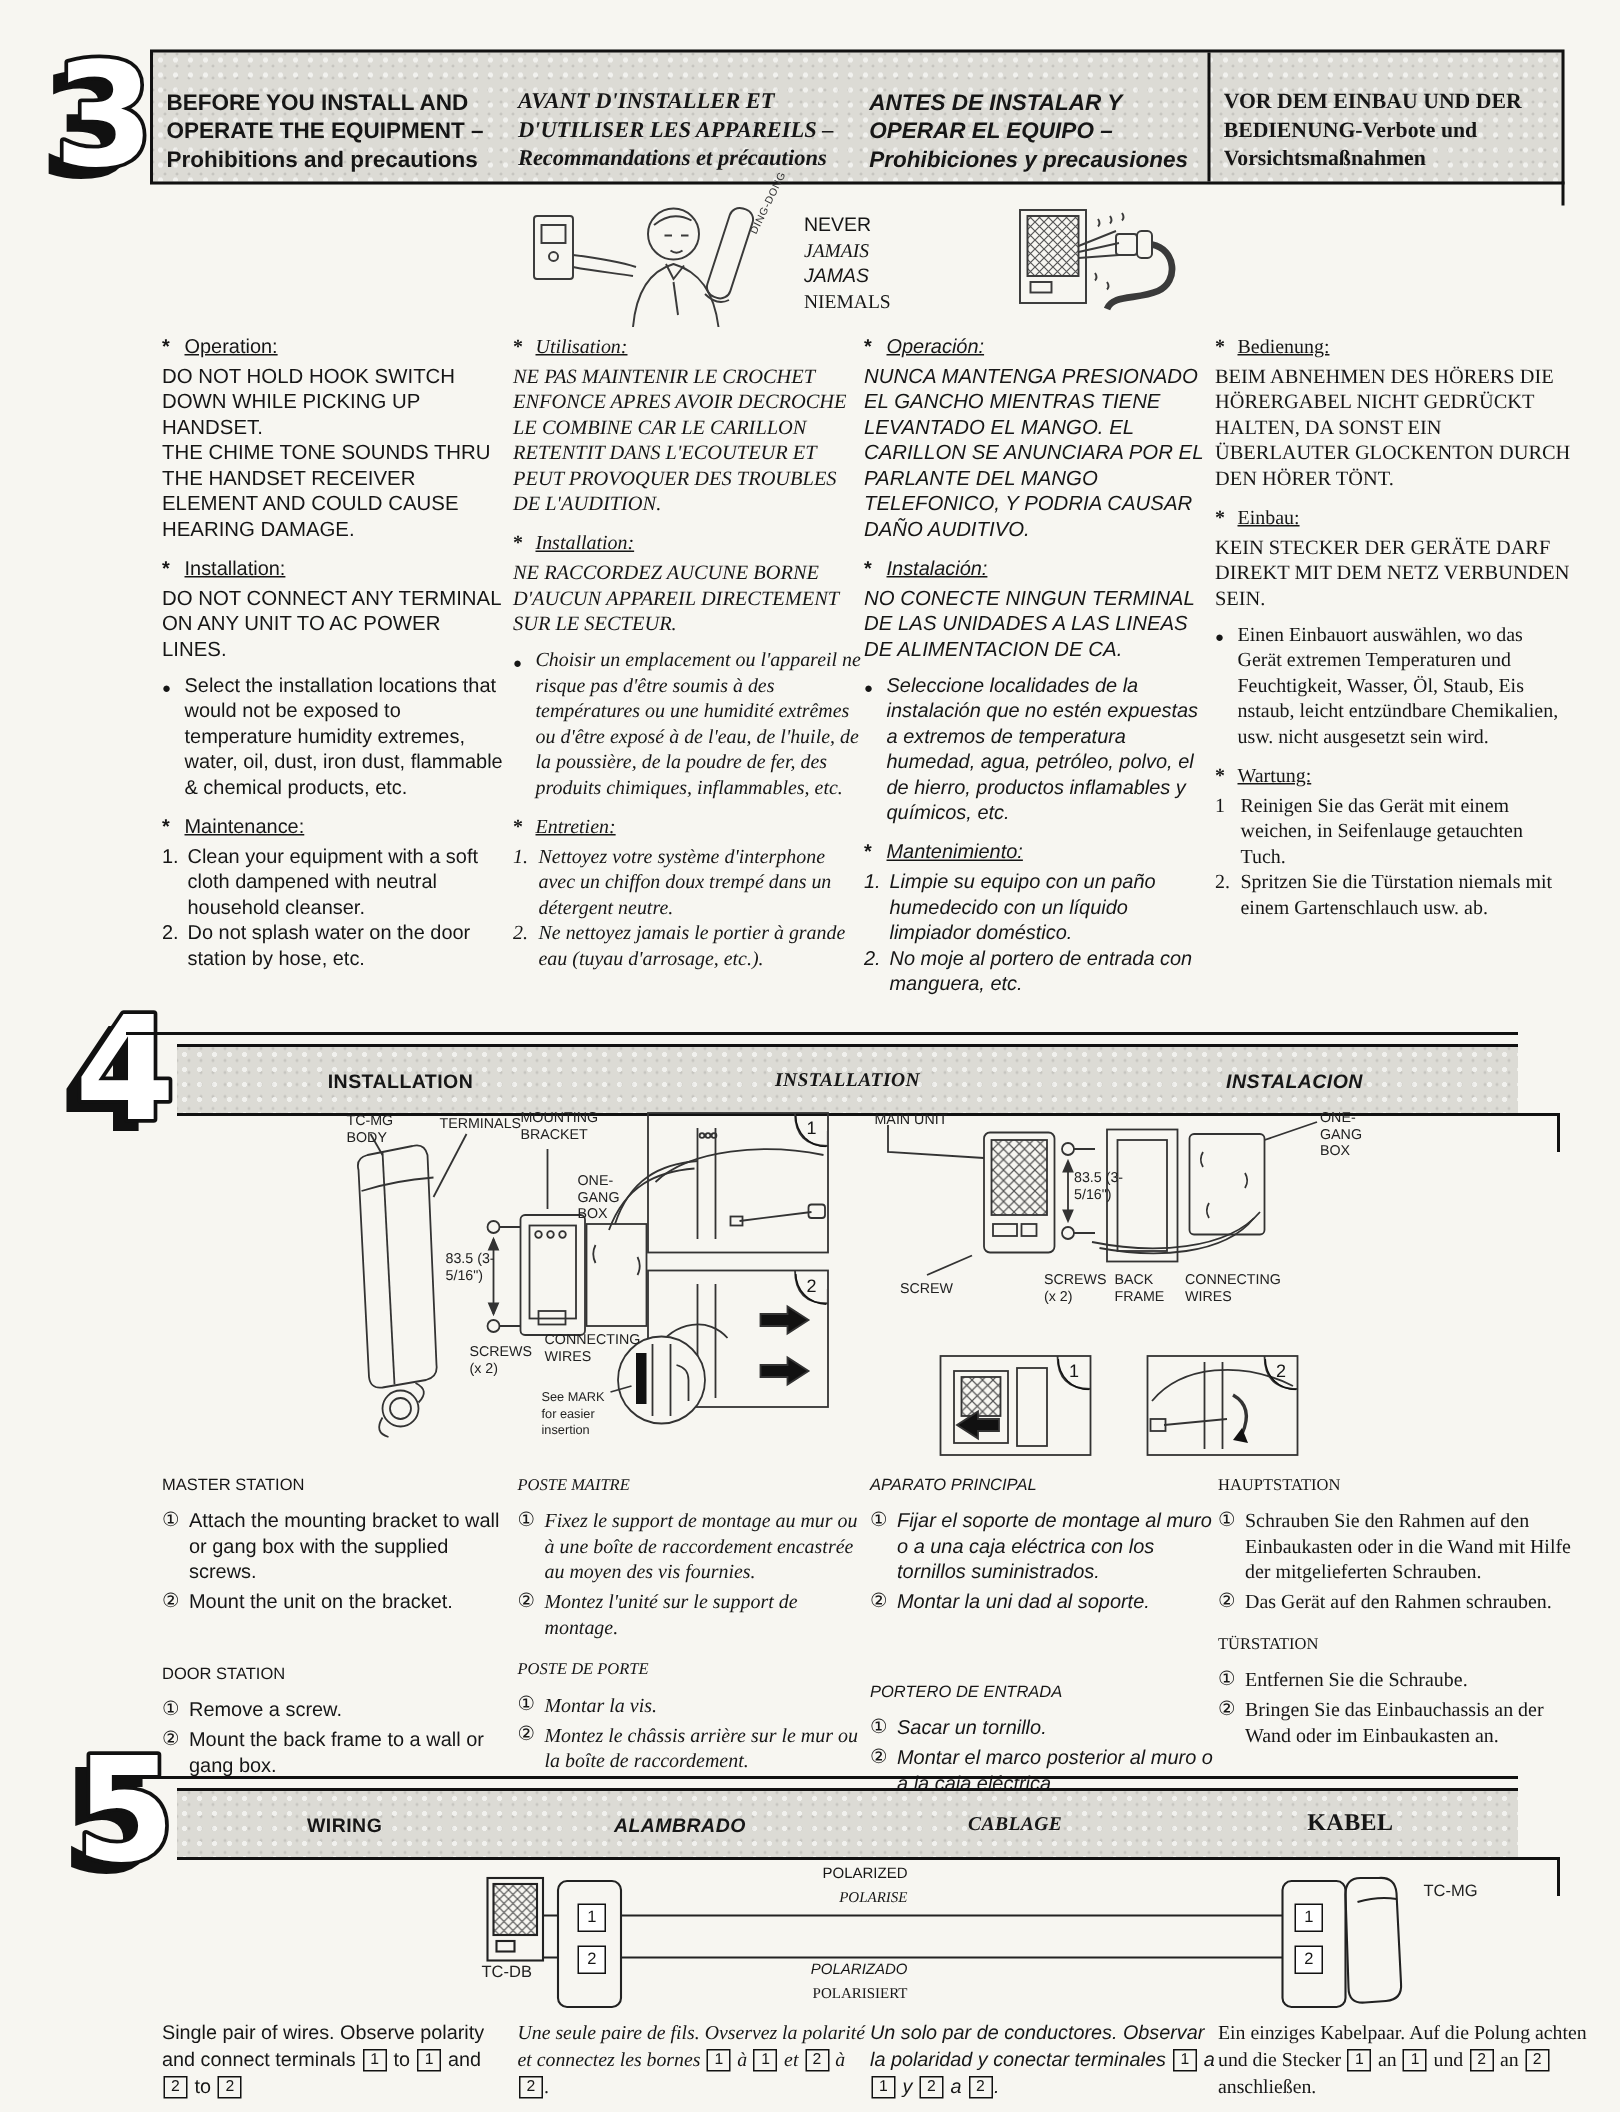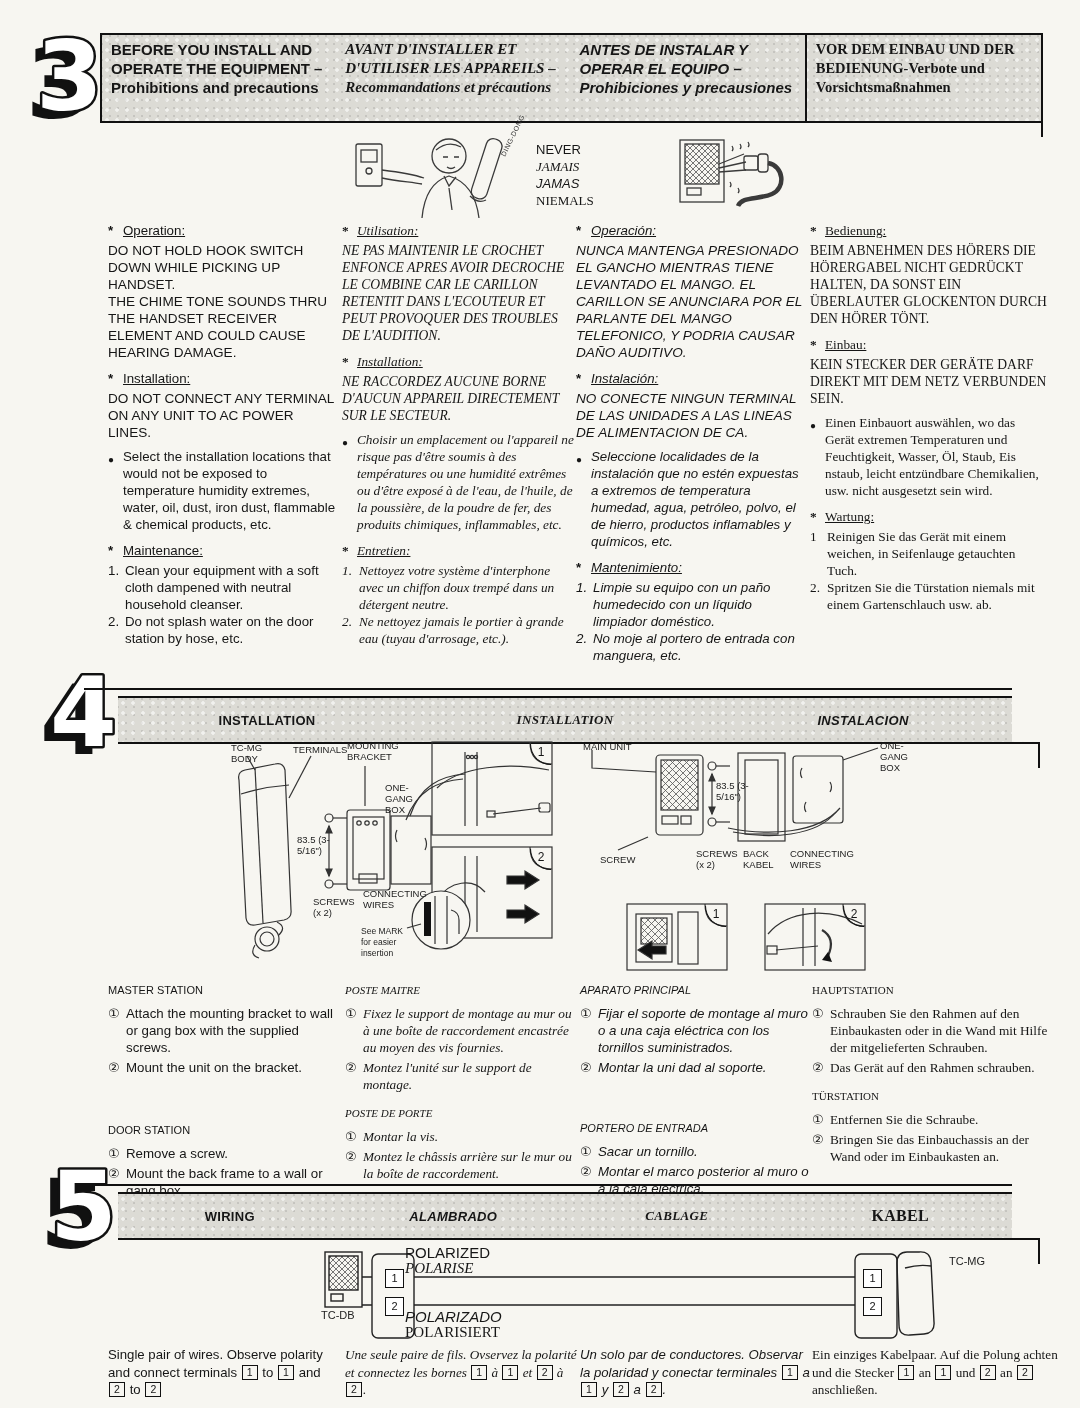--- a/index.html
+++ b/index.html
@@ -4,21 +4,21 @@
 <style>
   html,body{margin:0;padding:0;background:#e8e8e4}
   .page{position:relative;width:1080px;height:1408px;background:#f7f6f1;overflow:hidden;
         font-family:"Liberation Sans",sans-serif;color:#161616}
   .tex{background-color:#dcdbd5;
        background-image:radial-gradient(rgba(255,255,255,.6) 22%, rgba(255,255,255,0) 24%),
                         radial-gradient(rgba(40,40,40,.12) 16%, rgba(0,0,0,0) 20%);
        background-size:10px 10px,8px 8px;background-position:0 0,4px 5px;}
   .hdrbox{position:absolute;left:100px;top:33px;width:943px;height:90px;border:2px solid #111;
           box-sizing:border-box;display:flex}
-  .hc{flex:1;padding:5px 9px;box-sizing:border-box}
+  .hc{flex:1;padding:24px 9px;box-sizing:border-box}
   .h-en{font-weight:bold;font-size:15px;line-height:19px}
   .h-fr{font-family:"Liberation Serif",serif;font-style:italic;font-weight:bold;font-size:15px;line-height:19px}
   .h-es{font-style:italic;font-weight:bold;font-size:15px;line-height:19px}
   .h-de{font-family:"Liberation Serif",serif;font-weight:bold;font-size:14.5px;line-height:19px;border-left:2px solid #111}
   .bignum{position:absolute}
   .col{position:absolute;font-size:13.3px;line-height:17px}
   .f-en{font-family:"Liberation Sans",sans-serif}
   .f-fr{font-family:"Liberation Serif",serif;font-style:italic}
   .f-es{font-family:"Liberation Sans",sans-serif;font-style:italic}
   .f-de{font-family:"Liberation Serif",serif}
@@ -49,21 +49,21 @@
   .never{position:absolute;left:536px;top:141px;font-size:13px;line-height:17px}
   .nv-fr{font-family:"Liberation Serif",serif;font-style:italic}
   .nv-es{font-style:italic}
   .nv-de{font-family:"Liberation Serif",serif}
   .ding{position:absolute;font-size:7px;transform:rotate(-64deg);letter-spacing:.5px;color:#333}
   .note{position:absolute;font-size:13.2px;line-height:17.5px}
   .bx{display:inline-block;border:1.2px solid #111;min-width:10px;padding:0 2px;margin:0 1px;text-align:center;
       font-size:10.5px;line-height:13px;font-style:normal;font-family:"Liberation Sans",sans-serif;transform:translateY(-1px)}
   .tb{position:absolute;width:17px;height:17px;border:1.5px solid #111;background:#fff;text-align:center;
       font:11px/16px "Liberation Sans",sans-serif}
-  .wl{position:absolute;width:200px;text-align:left;font-size:15px}
+  .wl{position:absolute;width:200px;text-align:right;font-size:10px}
   .wl-fr{font-family:"Liberation Serif",serif;font-style:italic}
   .wl-es{font-style:italic}
   .wl-de{font-family:"Liberation Serif",serif}
 </style>
 </head>
 <body>
 
 <div class="page">
 
   <div class="bignum" style="left:26px;top:28px">
@@ -367,37 +367,37 @@
         <path d="M244,222 l10,2 -4,-10 z" fill="#111" stroke="none"></path>
         <path d="M127,166 M309,166"></path>
         <path d="M287,166 q0,22 22,22" transform="translate(-22 0)"></path>
       </g>
     </svg>
     <div class="dl" style="left:5px;top:3px;width:60px">MAIN UNIT</div>
     <div class="dl" style="left:302px;top:2px;width:50px">ONE-GANG BOX</div>
     <div class="dl" style="left:138px;top:42px;width:36px">83.5 (3-5/16")</div>
     <div class="dl" style="left:22px;top:116px;width:40px">SCREW</div>
     <div class="dl" style="left:118px;top:110px;width:44px">SCREWS (x 2)</div>
-    <div class="dl" style="left:165px;top:110px;width:38px">BACK KABEL</div>
+    <div class="dl" style="left:165px;top:110px;width:38px">BACK FRAME</div>
     <div class="dl" style="left:212px;top:110px;width:66px">CONNECTING WIRES</div>
     <div class="cnum" style="left:127px;top:168px">1</div>
     <div class="cnum" style="left:265px;top:168px">2</div>
   </div>
 
   <div class="col f-en" style="left:108px;top:982px;width:230px">
     <div class="s4sub">MASTER STATION</div>
     <div class="ci">
         <span class="cn">①</span>
         <span>Attach the mounting bracket to wall or gang box with the supplied screws.</span>
       </div>
     <div class="ci">
         <span class="cn">②</span>
         <span>Mount the unit on the bracket.</span>
       </div>
-    <div class="s4sub" style="margin-top:46px">DOOR STATION</div>
+    <div class="s4sub" style="margin-top:32px">DOOR STATION</div>
     <div class="ci">
         <span class="cn">①</span>
         <span>Remove a screw.</span>
       </div>
     <div class="ci">
         <span class="cn">②</span>
         <span>Mount the back frame to a wall or gang box.</span>
       </div>
   </div>
 

